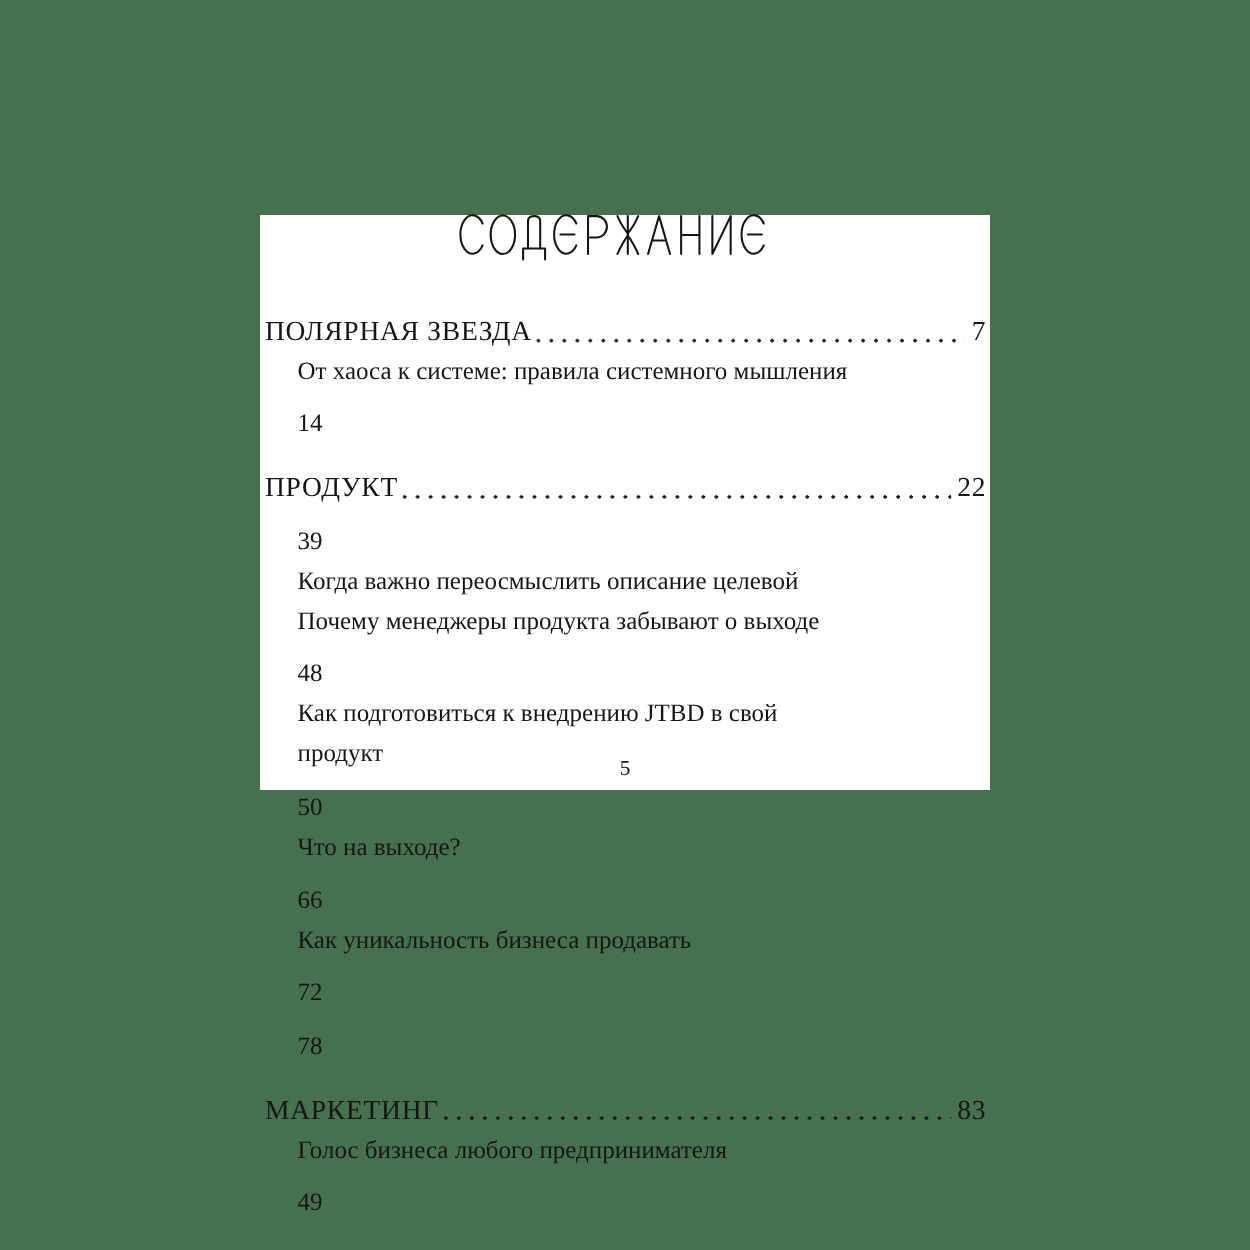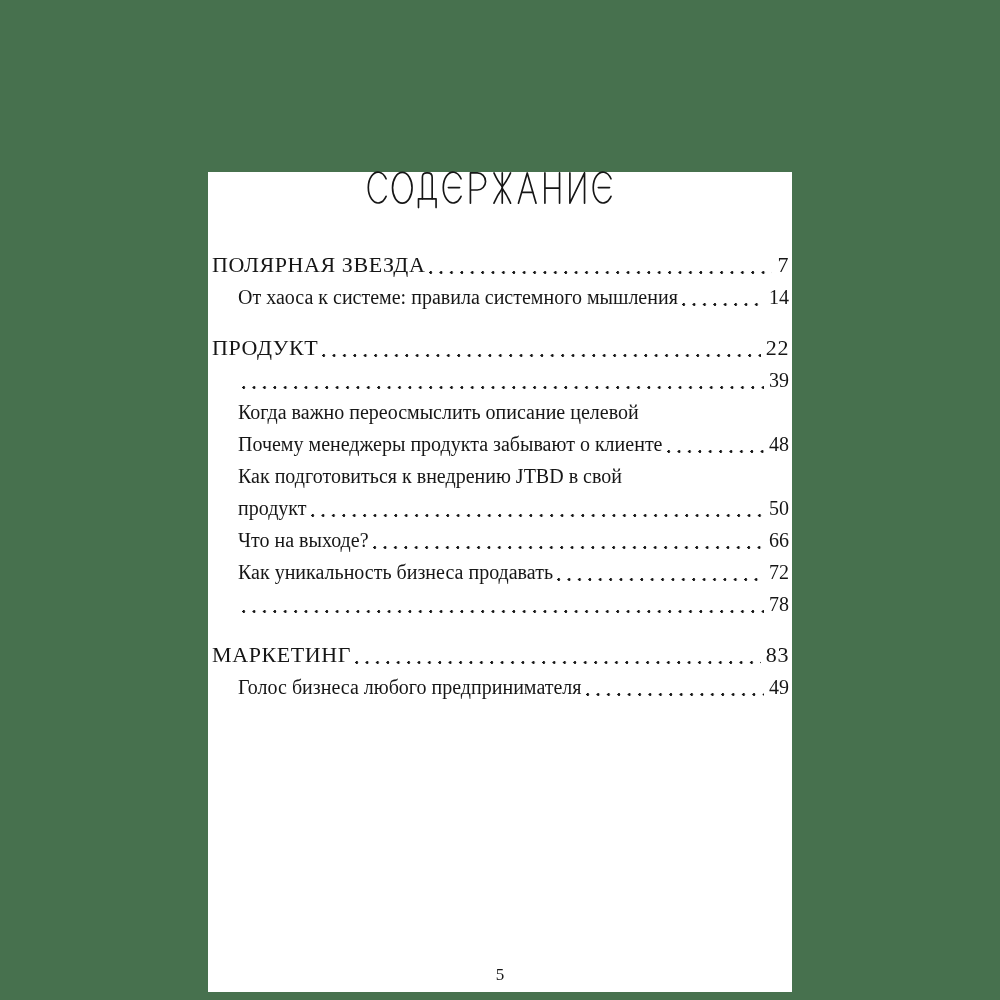--- a/index.html
+++ b/index.html
@@ -6,21 +6,21 @@
   body {
     width: 1000px; height: 1000px;
     background: var(--bg, #47714e);
     font-family: "Liberation Serif", "DejaVu Serif", serif;
     position: relative;
     overflow: hidden;
   }
   .paper {
     position: absolute;
     left: 208px; top: 172px;
-    width: 584px; height: 820px;
+    width: 584px; height: 460px;
     background: var(--paper, #ffffff);
     color: var(--ink, #151515);
     box-sizing: border-box;
     padding: 0 3px 0 4px;
   }
   .title-wrap {
     text-align: center;
     margin-top: -2px;
     height: 42px;
     transform: translateX(-9px);
@@ -32,21 +32,21 @@
   }
   .toc { margin-top: 37px; }
   .row {
     display: flex;
     align-items: baseline;
     line-height: 32px;
     white-space: nowrap;
   }
   .row.gap { margin-top: 19px; }
   .row.section { font-size: 22px; letter-spacing: 0.6px; }
-  .row.sub { font-size: 20px; padding-left: 26px; }
+  .row.sub { font-size: 20px; padding-left: 26px; flex-direction: column; }
   .t { flex: 0 0 auto; }
   .dots {
     flex: 1 1 auto;
     min-width: 0;
     align-self: flex-end;
     height: 3.4px;
     margin: 0 5px 7px 4px;
     background-image: radial-gradient(circle at 1.7px 1.7px, var(--ink, #151515) 1.25px, rgba(0,0,0,0) 1.7px);
     background-size: 10.4px 3.4px;
     background-repeat: repeat-x;
@@ -143,21 +143,21 @@
         <span class="num">22</span>
       </div>
       <div class="row sub">
         <span class="dots"></span>
         <span class="num">39</span>
       </div>
       <div class="row sub">
         <span class="t">Когда важно переосмыслить описание целевой</span>
       </div>
       <div class="row sub">
-        <span class="t">Почему менеджеры продукта забывают о клиенте</span>
+        <span class="t">Почему менеджеры продукта забывают о выходе</span>
         <span class="dots"></span>
         <span class="num">48</span>
       </div>
       <div class="row sub">
         <span class="t">Как подготовиться к внедрению JTBD в свой</span>
       </div>
       <div class="row sub">
         <span class="t">продукт</span>
         <span class="dots"></span>
         <span class="num">50</span>

